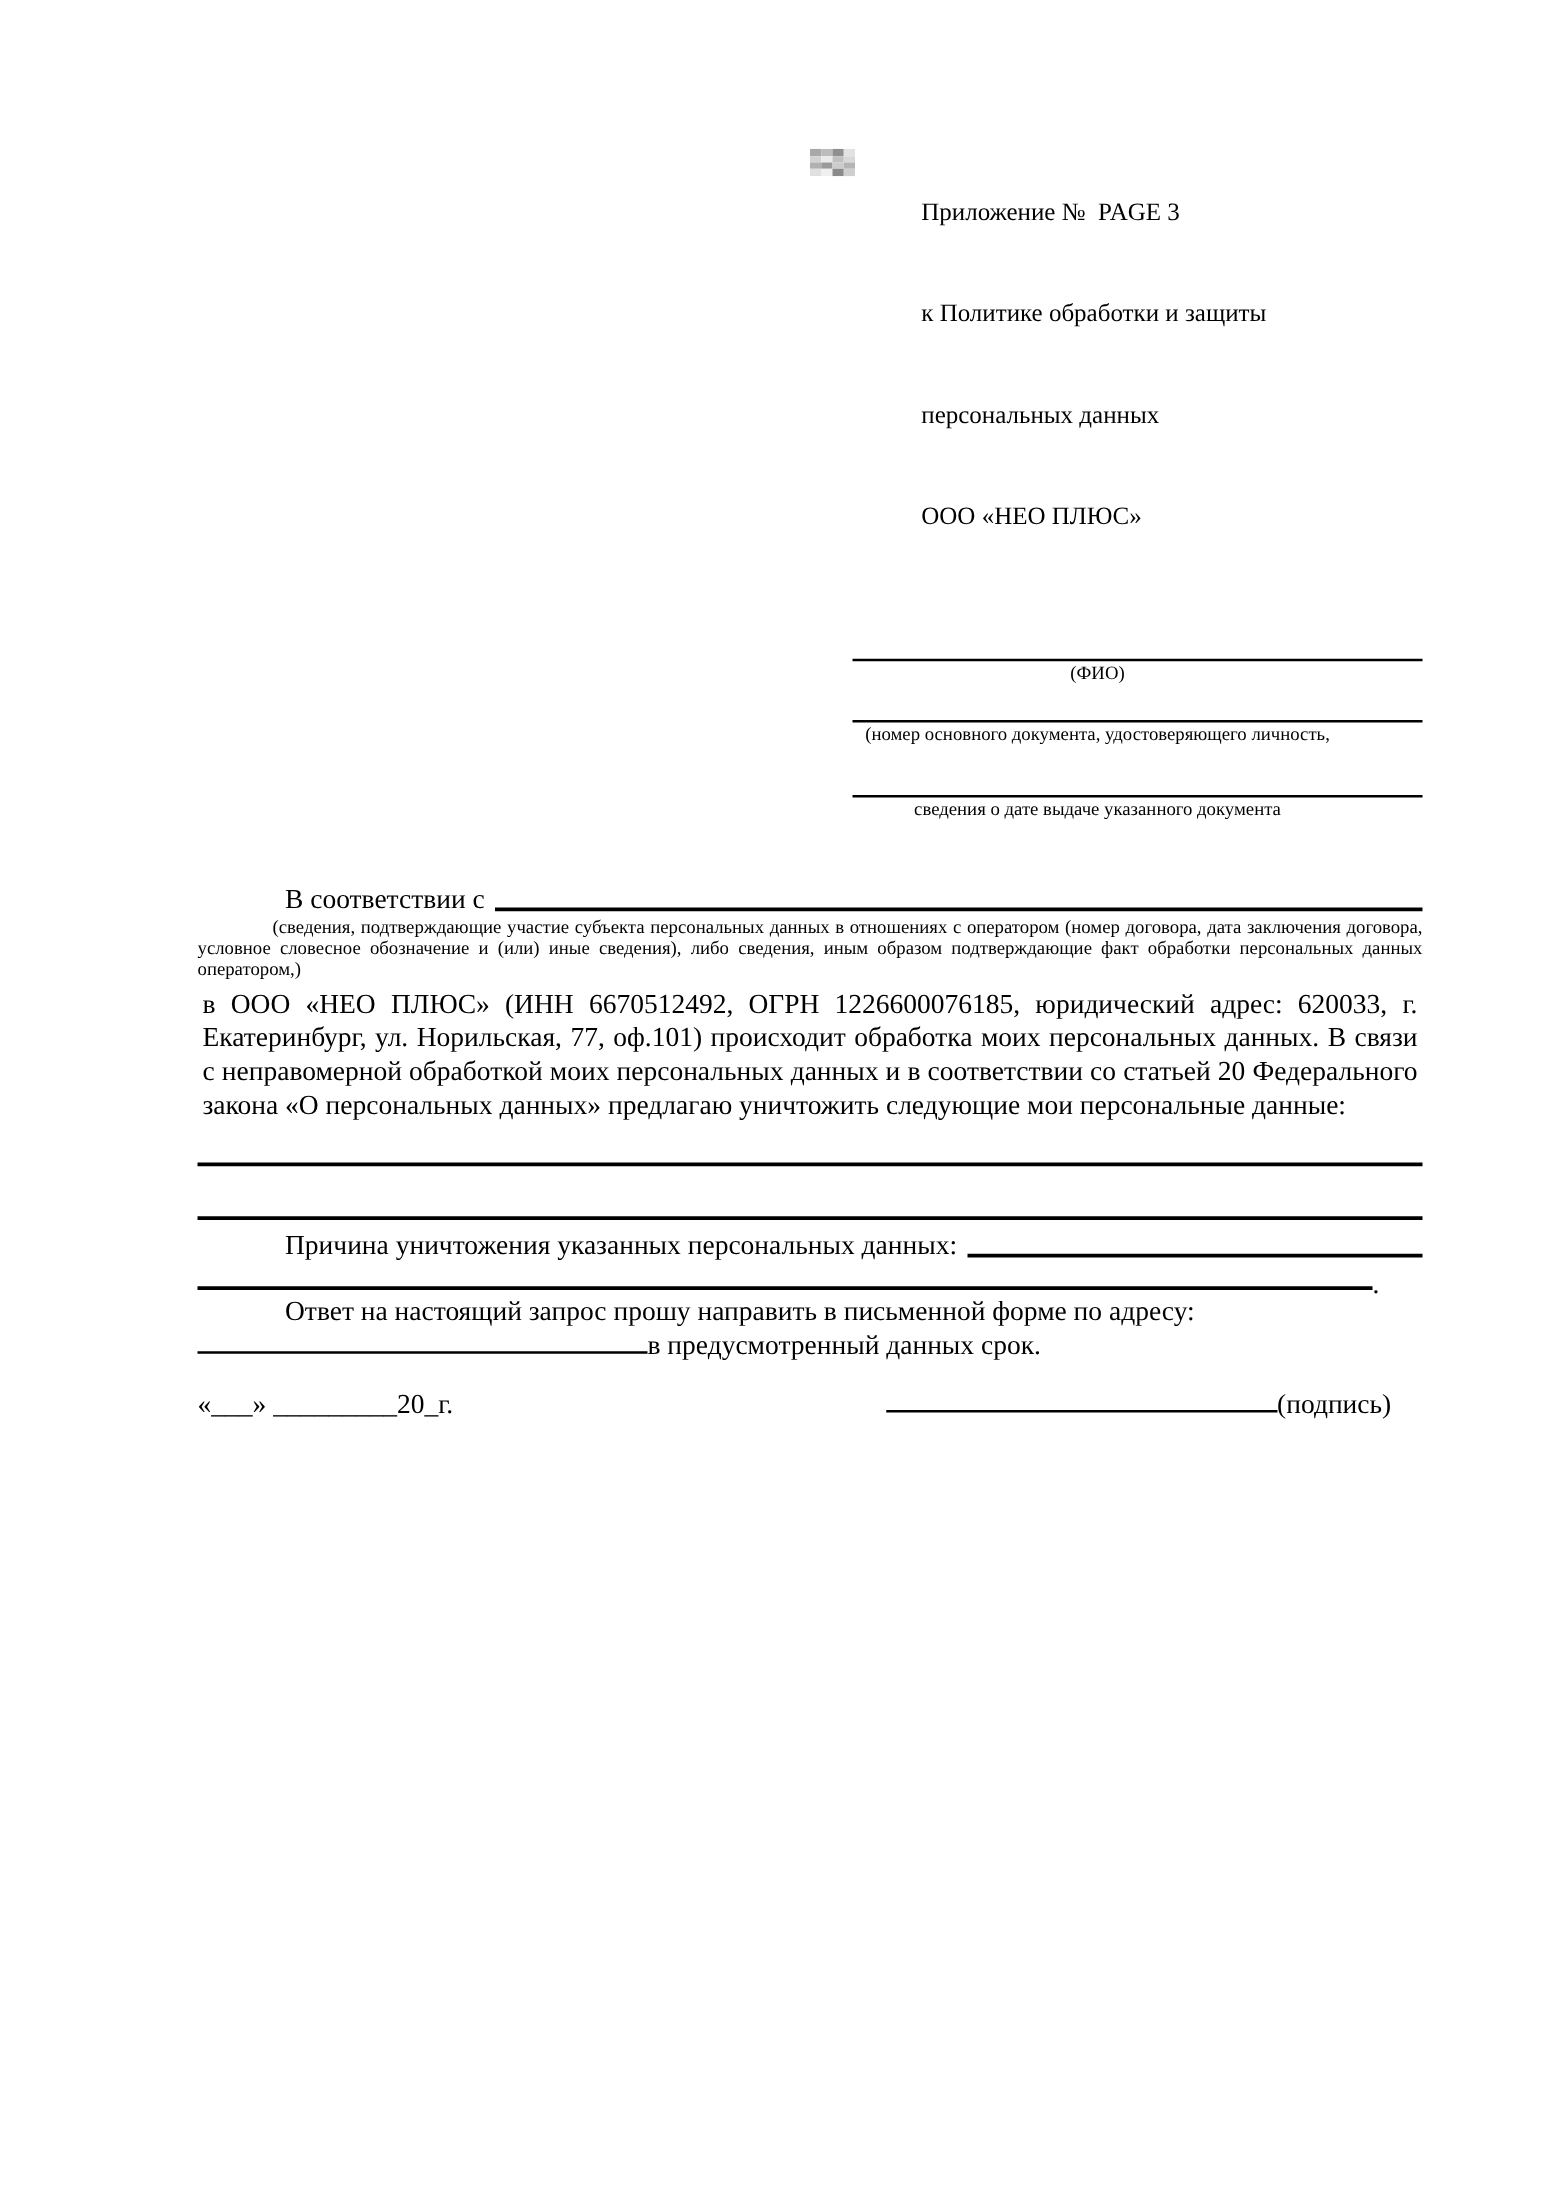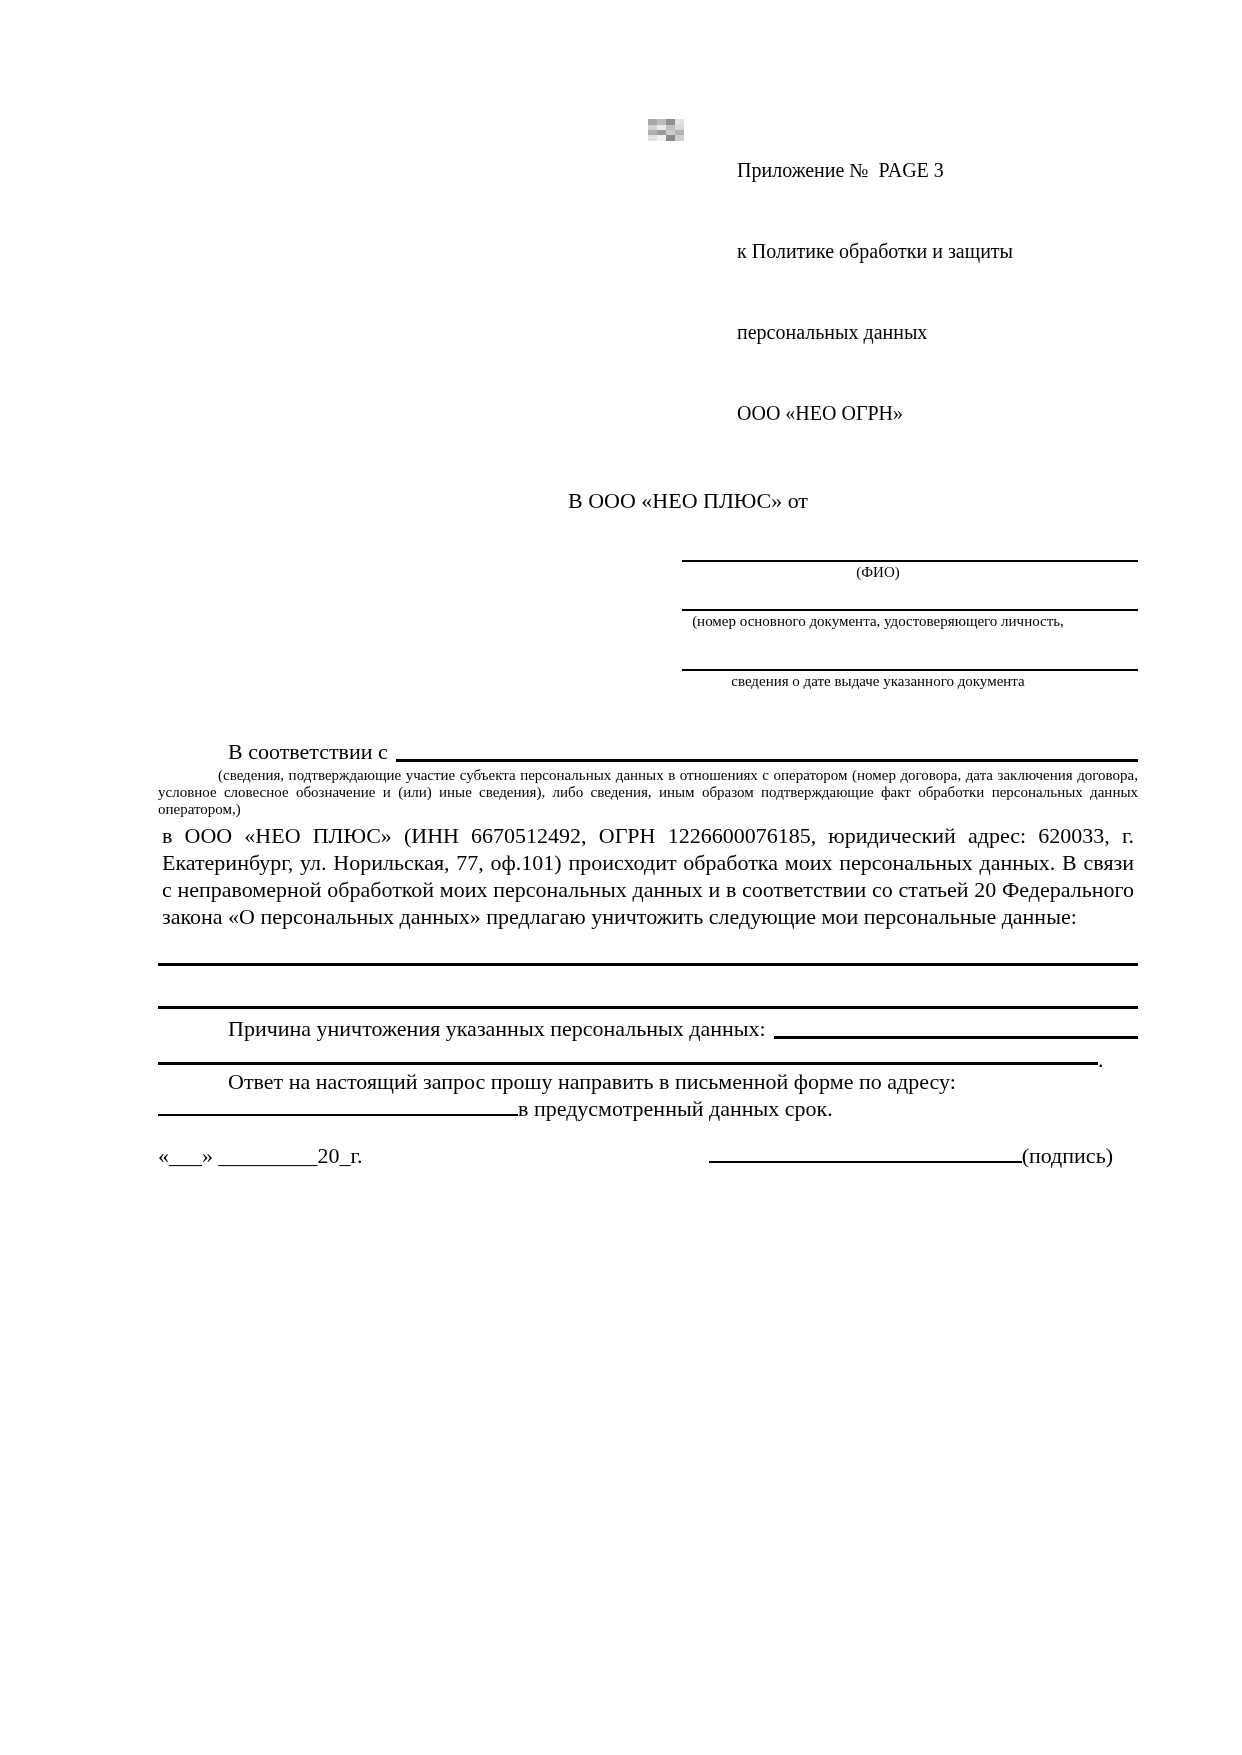--- a/index.html
+++ b/index.html
@@ -171,25 +171,24 @@
       <rect x="27" y="16" width="9" height="6" fill="#cfcfcf"></rect>
     </svg>
   </span>
 
   <div class="content">
 
     <div class="appendix">
       <div>Приложение №  PAGE 3</div>
       <div>к Политике обработки и защиты</div>
       <div>персональных данных</div>
-      <div>ООО «НЕО ОГРН»</div>
-    </div>
-
-
-    <div class="addressee">В ООО «НЕО ПЛЮС» от</div>
+      <div>ООО «НЕО ПЛЮС»</div>
+    </div>
+
+
 
     <div>
       <div class="field-line fl-1"></div>
       <div class="field-caption">(ФИО)</div>
     </div>
 
     <div>
       <div class="field-line fl-2"></div>
       <div class="field-caption">(номер основного документа, удостоверяющего личность,</div>
     </div>

